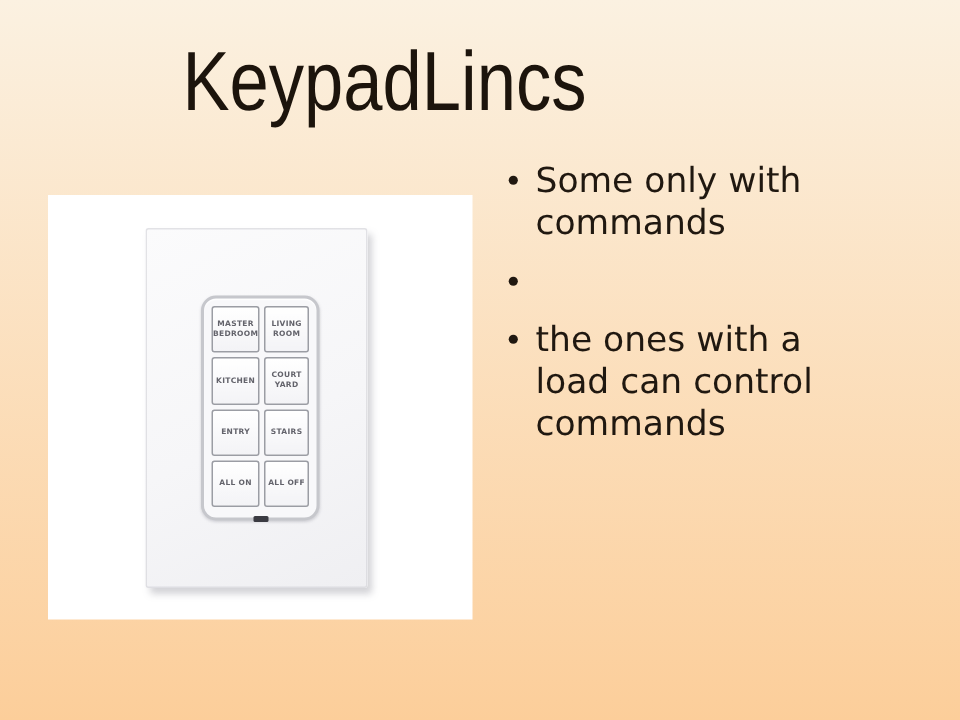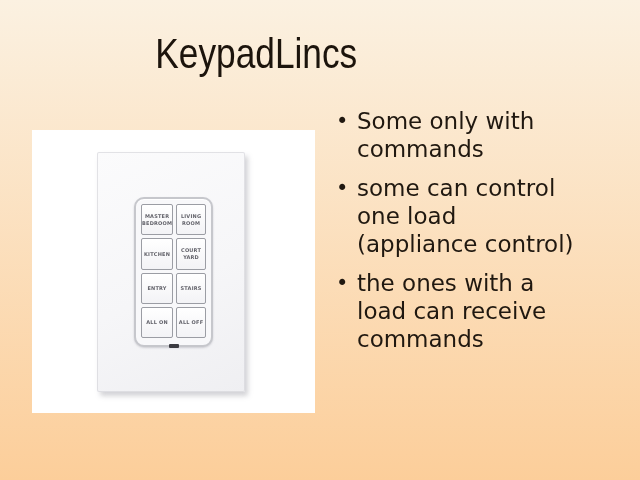--- a/index.html
+++ b/index.html
@@ -13,21 +13,21 @@
     overflow: hidden;
   }
 
   
   .title {
     position: absolute; top: 30px; left: 0;
     width: 512px; text-align: center;
     margin: 0;
     font-family: "Liberation Sans", sans-serif;
     font-weight: 400;
-    font-size: 42px; line-height: 48px;
+    font-size: 56px; line-height: 48px;
     color: var(--title-color, #1C140C);
   }
   .title-inner { display: inline-block; transform: scaleX(0.84); transform-origin: center; }
 
   
   .photo {
     position: absolute; left: 32px; top: 130px;
     width: 283px; height: 283px;
     background: var(--photo-bg, #FFFFFF);
   }
@@ -128,25 +128,22 @@
   </div>
 
   <ul class="bullets">
     <li class="bullet">
       <span class="dot">•</span>
       <span class="btext">Some only with
 commands</span>
     </li>
     <li class="bullet">
       <span class="dot">•</span>
-      <span class="btext">some can control
-one load
-(appliance control)</span>
     </li>
     <li class="bullet">
       <span class="dot">•</span>
       <span class="btext">the ones with a
-load can receive
+load can control
 commands</span>
     </li>
   </ul>
 
 </div>
 
 </body></html>

